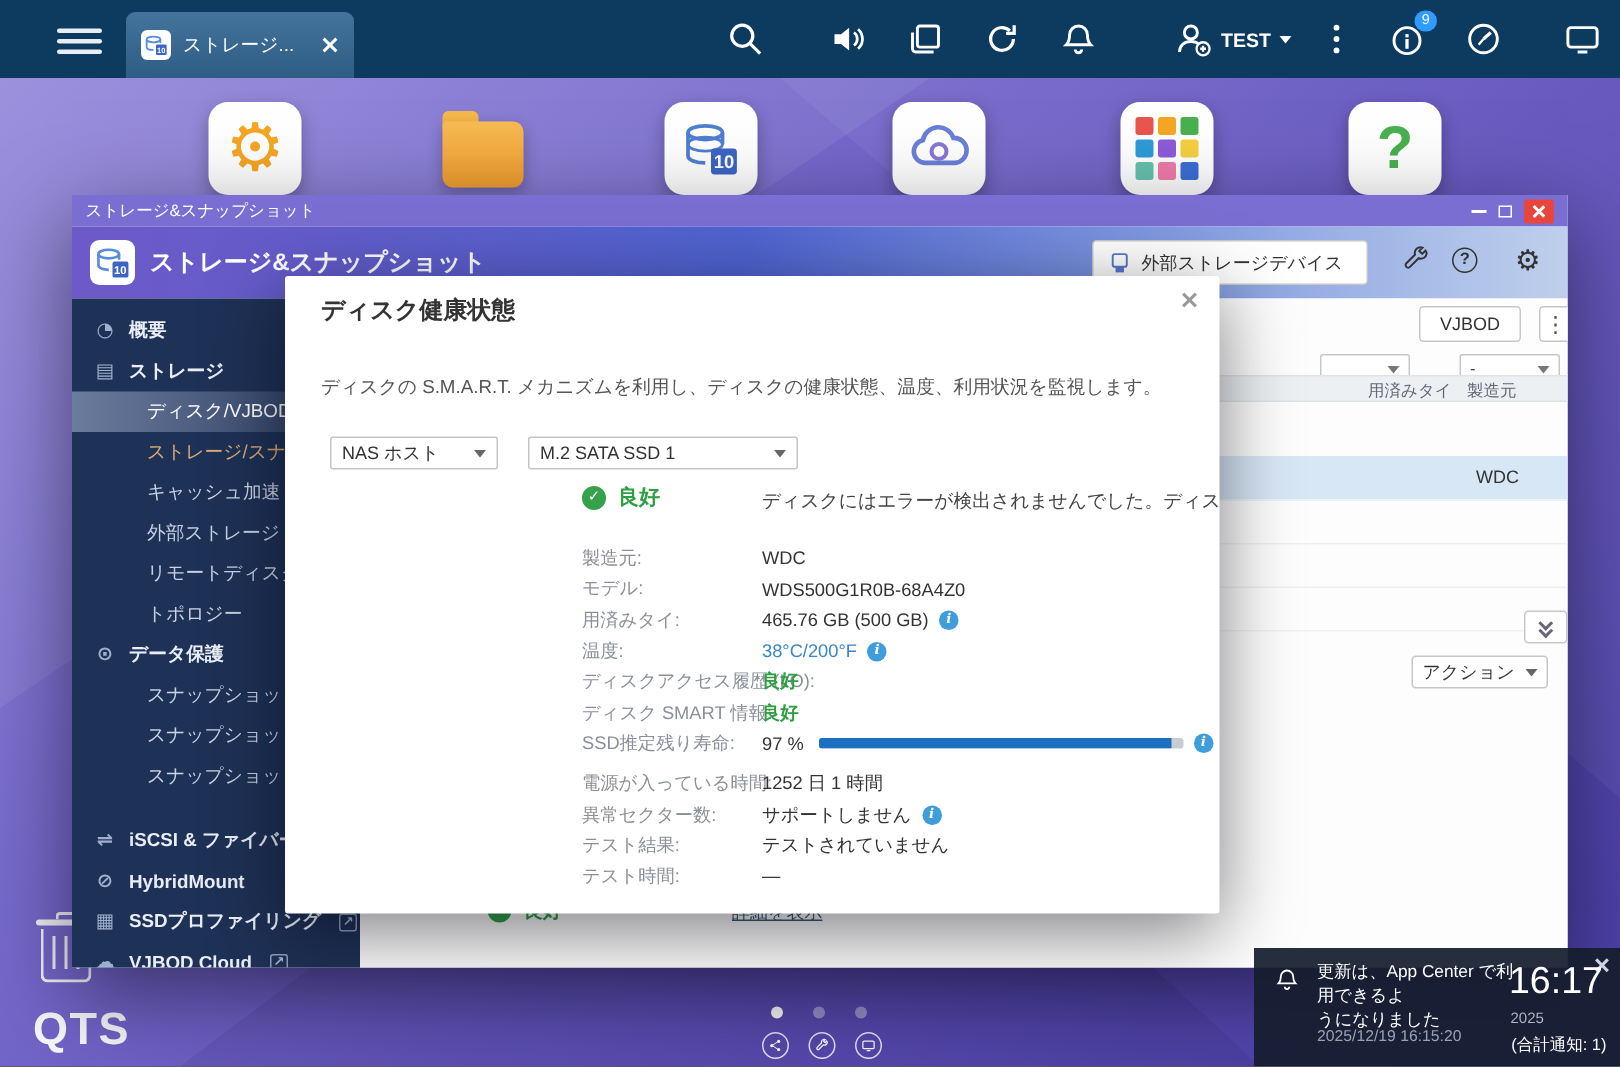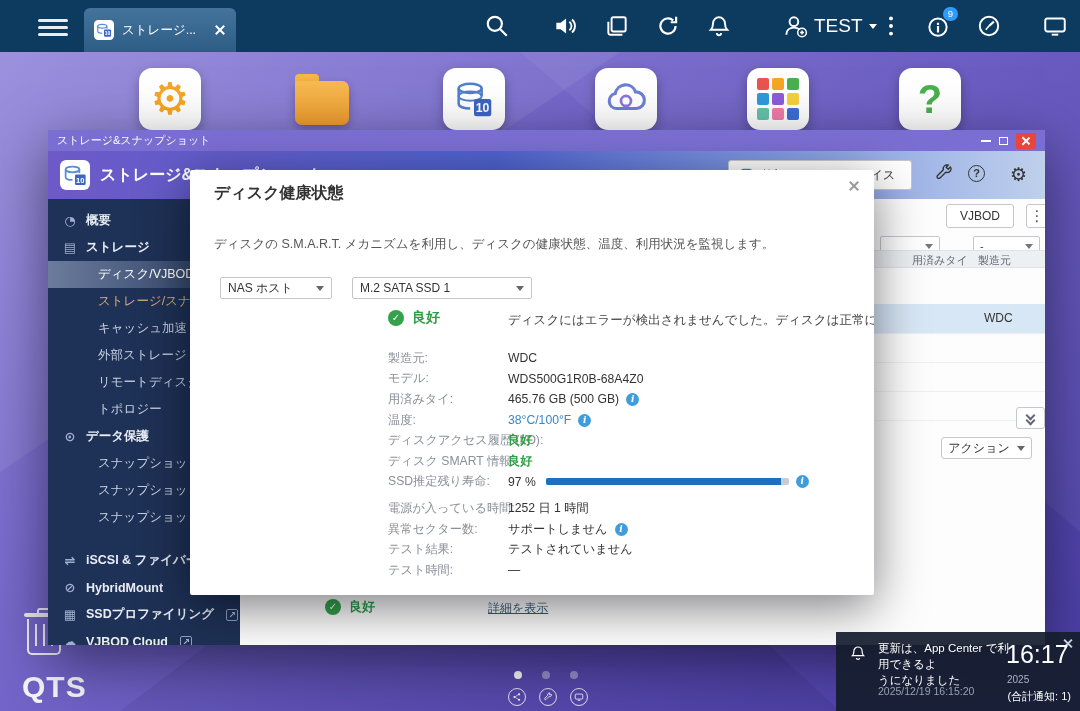--- a/index.html
+++ b/index.html
@@ -18,21 +18,21 @@
   .hamburger span{display:block;height:3px;background:#e9eef5;margin:4px 0;border-radius:2px;}
   .tab{position:absolute;left:84px;top:8px;width:152px;height:44px;background:linear-gradient(#44739b,#2d5c85);
     border-radius:6px 6px 0 0;display:flex;align-items:center;gap:8px;padding:0 10px;}
   .tab-label{color:#fff;font-size:12.5px;white-space:nowrap;overflow:hidden;}
   .xmark{position:relative;width:12px;height:12px;flex:0 0 12px;margin-left:auto;cursor:pointer;}
   .xmark::before,.xmark::after{content:"";position:absolute;left:5px;top:0;width:2px;height:12px;background:#fff;}
   .xmark::before{transform:rotate(45deg);} .xmark::after{transform:rotate(-45deg);}
   .tb-btn{position:absolute;top:13px;width:26px;height:26px;cursor:pointer;}
   .tb-btn svg{width:100%;height:100%;}
   .user-block{position:absolute;left:782px;top:12px;height:28px;display:flex;align-items:center;gap:6px;cursor:pointer;}
-  .user-label{color:#fff;font-size:19px;font-weight:normal;}
+  .user-label{color:#fff;font-size:13px;font-weight:bold;}
   .caret-down{width:0;height:0;border-left:4px solid transparent;border-right:4px solid transparent;border-top:5px solid #fff;}
   .badge{position:absolute;right:-7px;top:-6px;min-width:15px;height:14px;background:#2f9bff;color:#fff;border-radius:8px;
     font-size:9.5px;line-height:14px;text-align:center;padding:0 3px;}
 
   
   #desk-icons{position:absolute;left:0;top:68px;display:flex;gap:90px;padding-left:139px;z-index:10;}
   .dtile{width:62px;height:62px;background:#fff;border-radius:13px;box-shadow:0 5px 12px rgba(0,0,0,.28);
     display:flex;align-items:center;justify-content:center;cursor:pointer;}
   .dtile.transparent{background:transparent;box-shadow:none;}
   .gear-glyph{color:#f5a623;font-size:44px;line-height:1;font-family:"DejaVu Sans",sans-serif;}
@@ -99,21 +99,21 @@
   .chev2{display:flex;flex-direction:column;gap:1px;}
   .chev{width:7px;height:7px;border-right:2px solid #667;border-bottom:2px solid #667;transform:rotate(45deg);margin:-3px auto 0;}
   .action-btn{position:absolute;left:701px;top:238px;width:91px;height:22px;gap:7px;}
   .foot-status{position:absolute;left:85px;top:399px;display:flex;align-items:center;gap:8px;}
   .check-dot{width:16px;height:16px;border-radius:50%;background:#35a14b;color:#fff;font-size:10px;line-height:16px;
     text-align:center;flex:0 0 16px;font-family:"DejaVu Sans",sans-serif;}
   .good-txt{color:#2f9e44;font-size:13px;font-weight:bold;}
   .details-link{position:absolute;left:248px;top:401px;font-size:12px;color:#3c5a78;text-decoration:underline;cursor:pointer;}
 
   
-  #dialog{position:absolute;left:190px;top:170px;width:684px;height:425px;background:#fff;z-index:200;
+  #dialog{position:absolute;left:190px;top:184px;width:623px;height:425px;background:#fff;z-index:200;
     box-shadow:0 12px 50px rgba(0,0,10,.5);border-radius:2px;overflow:hidden;}
   .dlg-title{position:absolute;left:24px;top:13px;margin:0;font-size:16px;font-weight:bold;color:#333;}
   .dlg-close{position:absolute;right:12px;top:10px;width:14px;height:14px;}
   .dlg-close::before,.dlg-close::after{background:#999;}
   .dlg-desc{position:absolute;left:24px;top:66px;font-size:12.5px;color:#555;white-space:nowrap;}
   .dlg-selects{position:absolute;left:30px;top:107px;display:flex;gap:20px;}
   .dlg-select{height:22px;background:#fff;border:1px solid #c2c6ca;border-radius:2px;display:flex;align-items:center;
     font-size:12px;color:#333;padding:0 7px;cursor:pointer;}
   .sel-host{width:112px;} .sel-disk{width:180px;}
   .dlg-select .caret-g{margin-left:auto;width:0;height:0;border-left:4px solid transparent;border-right:4px solid transparent;border-top:5px solid #666;}
@@ -453,21 +453,21 @@
           <span class="dlg-label">モデル:</span>
           <span class="dlg-value">WDS500G1R0B-68A4Z0</span>
         </div>
         <div class="dlg-row">
           <span class="dlg-label">用済みタイ:</span>
           <span class="dlg-value">465.76 GB (500 GB)</span>
           <span class="info-dot">i</span>
         </div>
         <div class="dlg-row">
           <span class="dlg-label">温度:</span>
-          <span class="dlg-value f-temp">38°C/100°F</span>
+          <span class="dlg-value f-temp">38°C/200°F</span>
           <span class="info-dot">i</span>
         </div>
         <div class="dlg-row">
           <span class="dlg-label">ディスクアクセス履歴 (I/O):</span>
           <span class="dlg-value f-good">良好</span>
         </div>
         <div class="dlg-row">
           <span class="dlg-label">ディスク SMART 情報:</span>
           <span class="dlg-value f-good">良好</span>
         </div>

